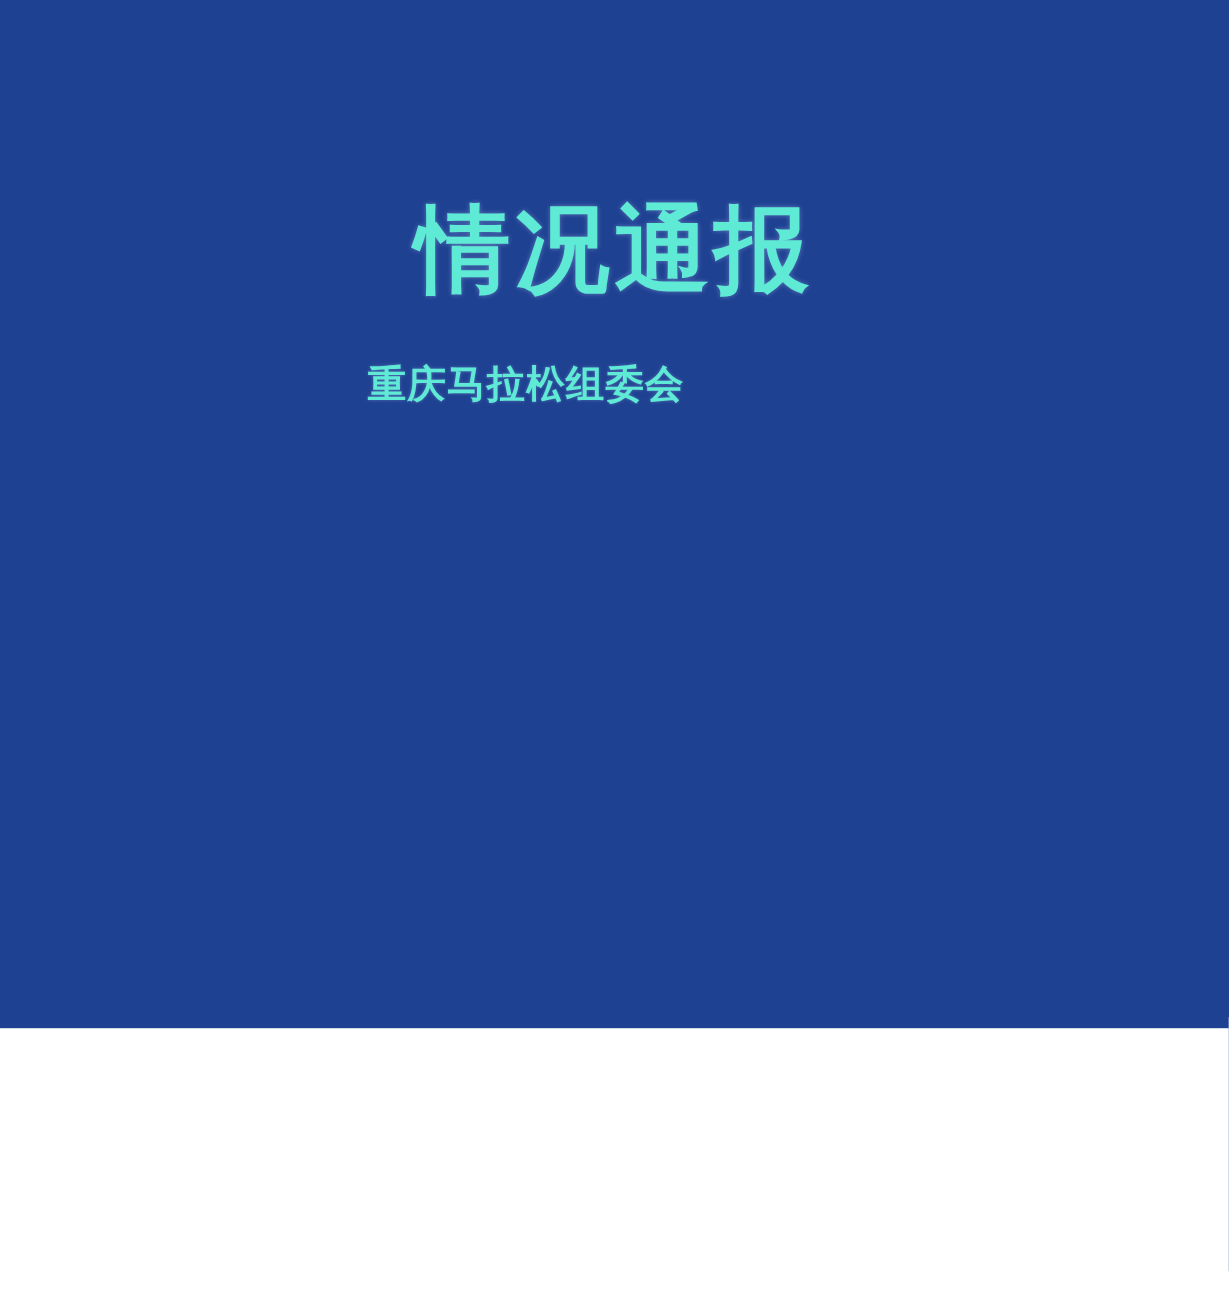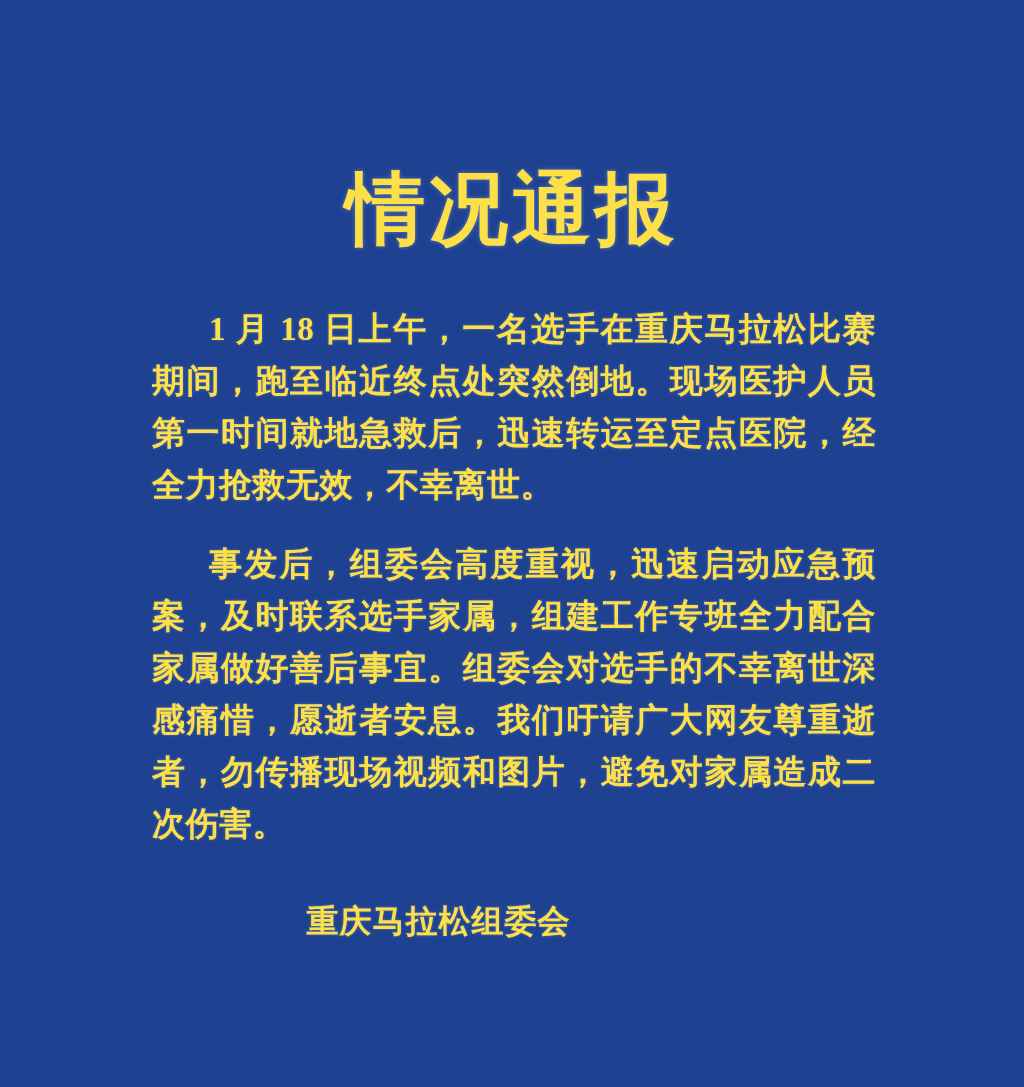--- a/index.html
+++ b/index.html
@@ -2,23 +2,23 @@
 <html><head>
 <meta charset="utf-8">
 <style>
   html, body {
     margin: 0;
     padding: 0;
   }
   .page {
     position: relative;
     width: 1024px;
-    height: 1087px;
+    height: 857px;
     background: #1e4192;
-    color: #fde047;
+    color: #5eead4;
     font-family: "Liberation Serif", "DejaVu Serif", serif;
     font-weight: 700;
     overflow: hidden;
   }
   .notice-title {
     margin: 170px 0 0 0;
     text-align: center;
     font-size: 79px;
     line-height: 1;
     font-weight: 700;
@@ -47,21 +47,17 @@
     letter-spacing: 1px;
     text-shadow: 0 0 3px rgba(215, 228, 255, 0.3);
   }
 </style>
 </head>
 <body>
 
 <div class="page">
   <h1 class="notice-title">情况通报</h1>
 
-  <div class="notice-body">
-    <p>1 月 18 日上午，一名选手在重庆马拉松比赛期间，跑至临近终点处突然倒地。现场医护人员第一时间就地急救后，迅速转运至定点医院，经全力抢救无效，不幸离世。</p>
-    <p>事发后，组委会高度重视，迅速启动应急预案，及时联系选手家属，组建工作专班全力配合家属做好善后事宜。组委会对选手的不幸离世深感痛惜，愿逝者安息。我们吁请广大网友尊重逝者，勿传播现场视频和图片，避免对家属造成二次伤害。</p>
-  </div>
 
   <div class="signature-block">
     <div>重庆马拉松组委会</div>
   </div>
 </div>
 
 </body></html>

